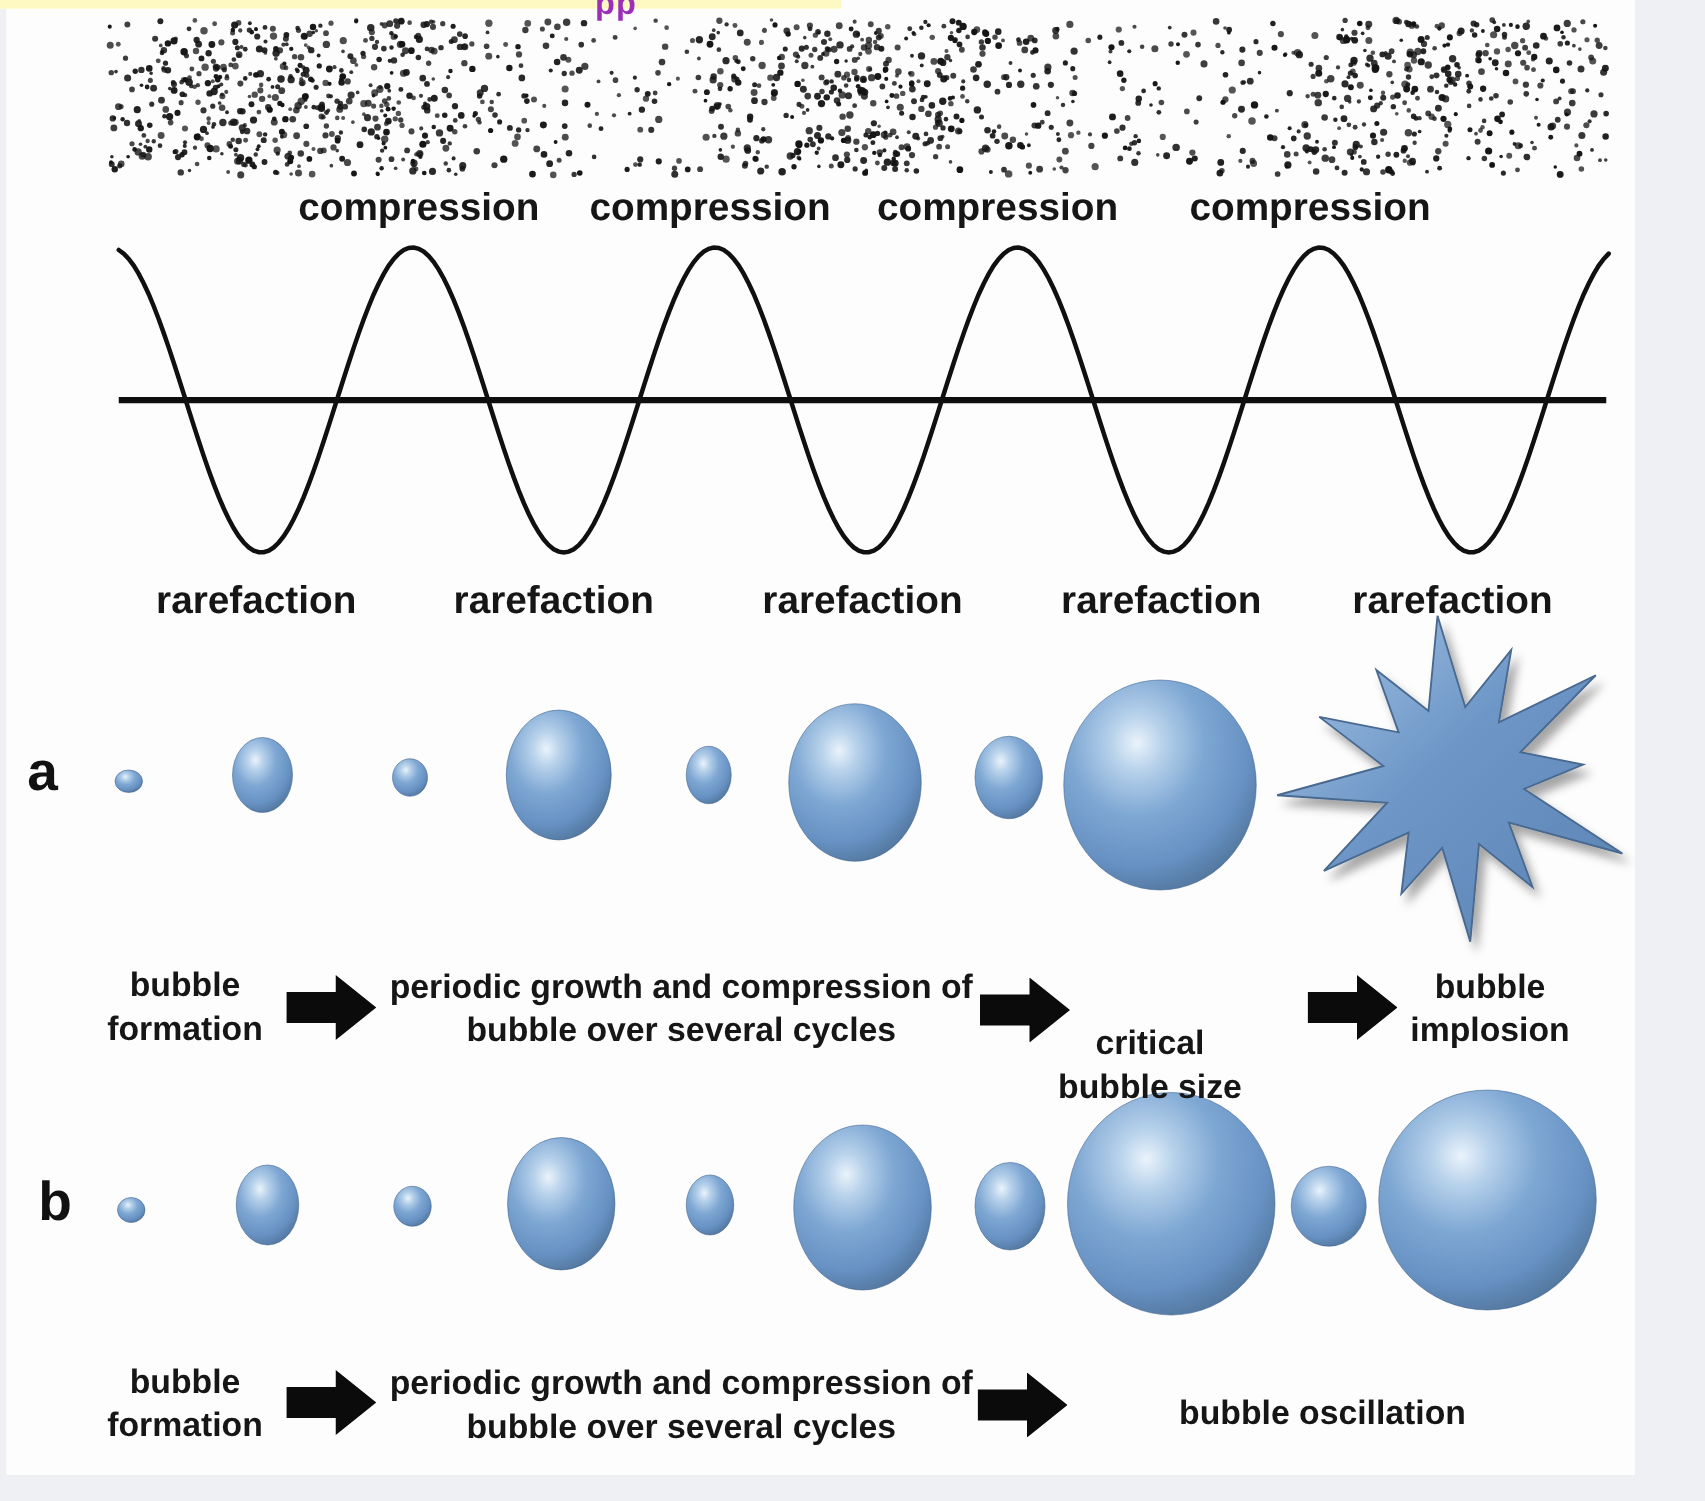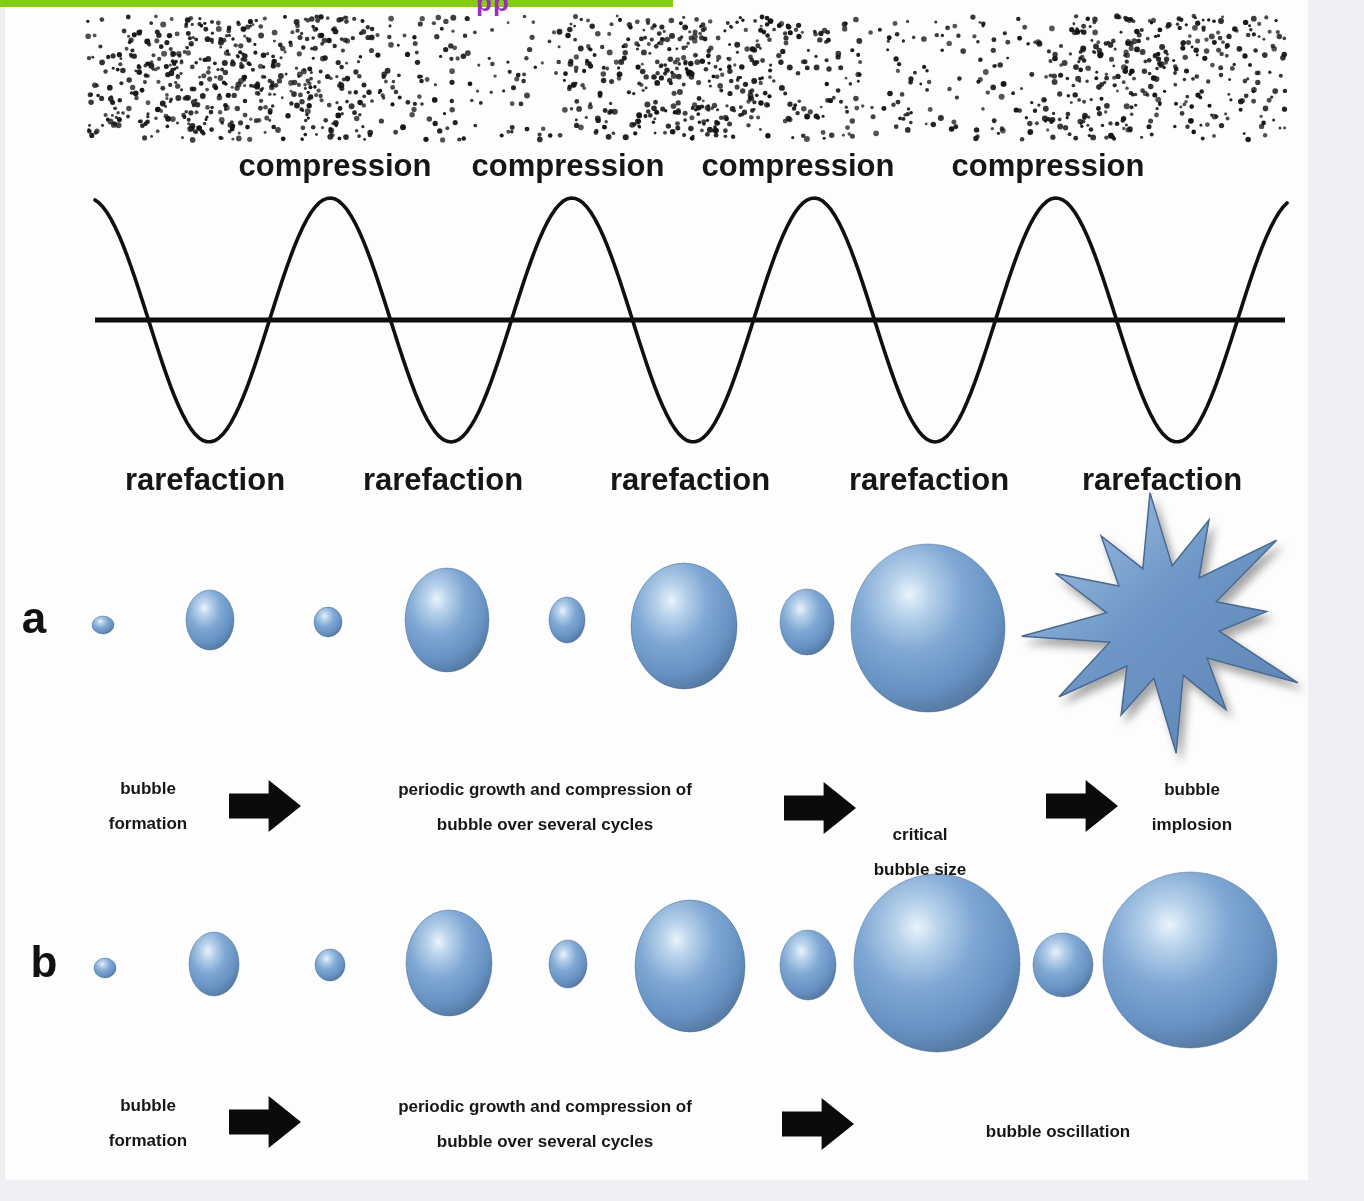--- a/index.html
+++ b/index.html
@@ -1,32 +1,32 @@
 <!DOCTYPE html>
 <html><head>
 <meta charset="utf-8">
 <style>
   html,body{margin:0;padding:0;background:#eff0f3;}
   #stage{
     position:relative;width:1364px;height:1201px;background:#fdfdfe;overflow:hidden;
     font-family:"Liberation Sans", sans-serif;color:#1b1b1b;
   }
-  #link-bar{position:absolute;left:0;top:0;width:673px;height:7px;background:#84cc16;}
+  #link-bar{position:absolute;left:0;top:0;width:673px;height:7px;background:#fef9c3;}
   #link-frag{position:absolute;left:476px;top:-13px;font-size:26px;font-weight:700;color:#9c2eb8;letter-spacing:1px;}
   .wave-label{
     position:absolute;transform:translate(-50%,-50%);
     font-size:31px;font-weight:700;color:#161616;white-space:nowrap;
   }
   .row-label{
     position:absolute;transform:translate(-50%,-50%);
     font-size:44px;font-weight:700;color:#111;
   }
   .flow-text{
     position:absolute;transform:translate(-50%,-50%);
-    font-size:17px;font-weight:700;color:#161616;text-align:center;
+    font-size:27px;font-weight:700;color:#161616;text-align:center;
     white-space:pre-line;line-height:35px;
   }
   .flow-arrow{
     position:absolute;width:72px;height:52px;transform:translate(-50%,-50%);
     background:#0b0b0b;
     clip-path:polygon(0 26%,55% 26%,55% 0,100% 50%,55% 100%,55% 74%,0 74%);
   }
   #art{position:absolute;left:0;top:0;}
   .edge{position:absolute;background:#eff0f3;}
 </style>

